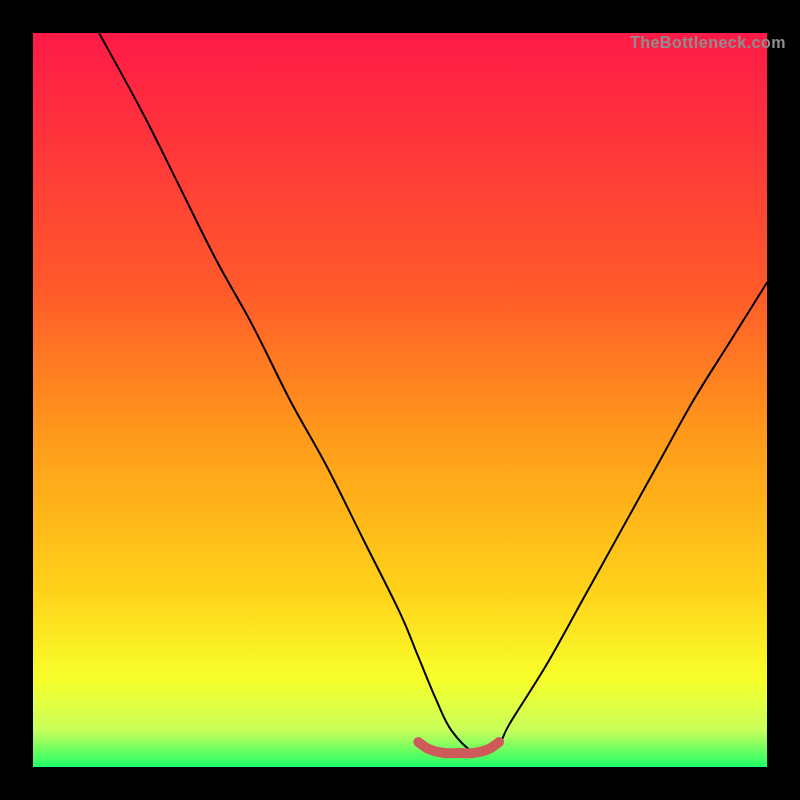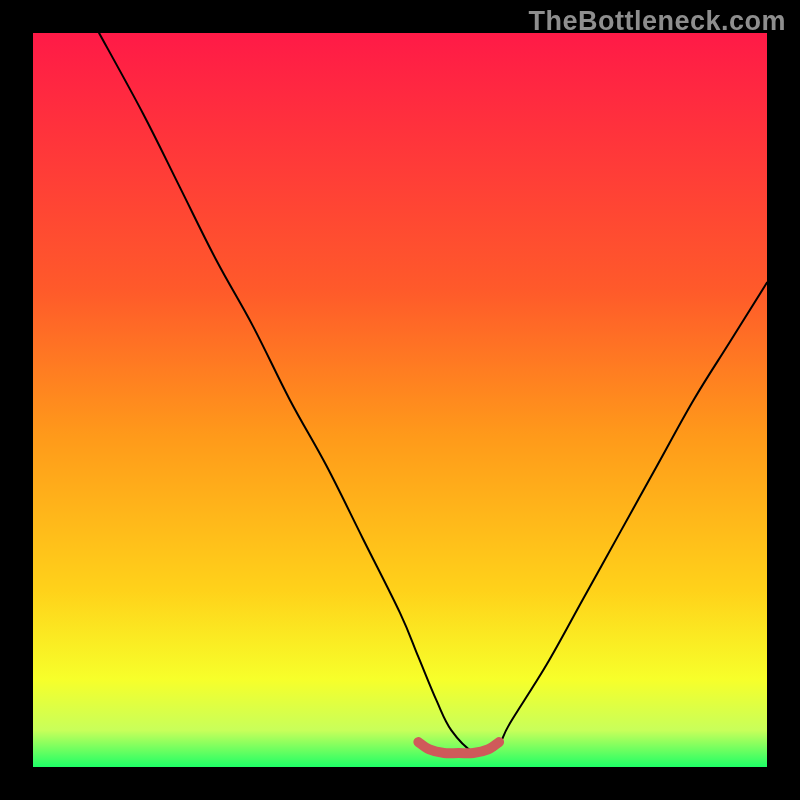--- a/index.html
+++ b/index.html
@@ -29,22 +29,23 @@
       var(--c3) 76%,
       var(--c4) 88%,
       var(--c5) 95%,
       var(--c6) 100%
     );
   }
   .watermark {
     position: absolute;
     color: #8e8e8e;
     font-weight: 600;
-    font-size: 27px;
+    font-size: 16px;
     letter-spacing: 0.5px;
+    margin-top: 28px;
   }
   svg.curve {
     position: absolute;
     left: 0;
     top: 0;
     pointer-events: none;
   }
 </style>
 </head>
 <body>

